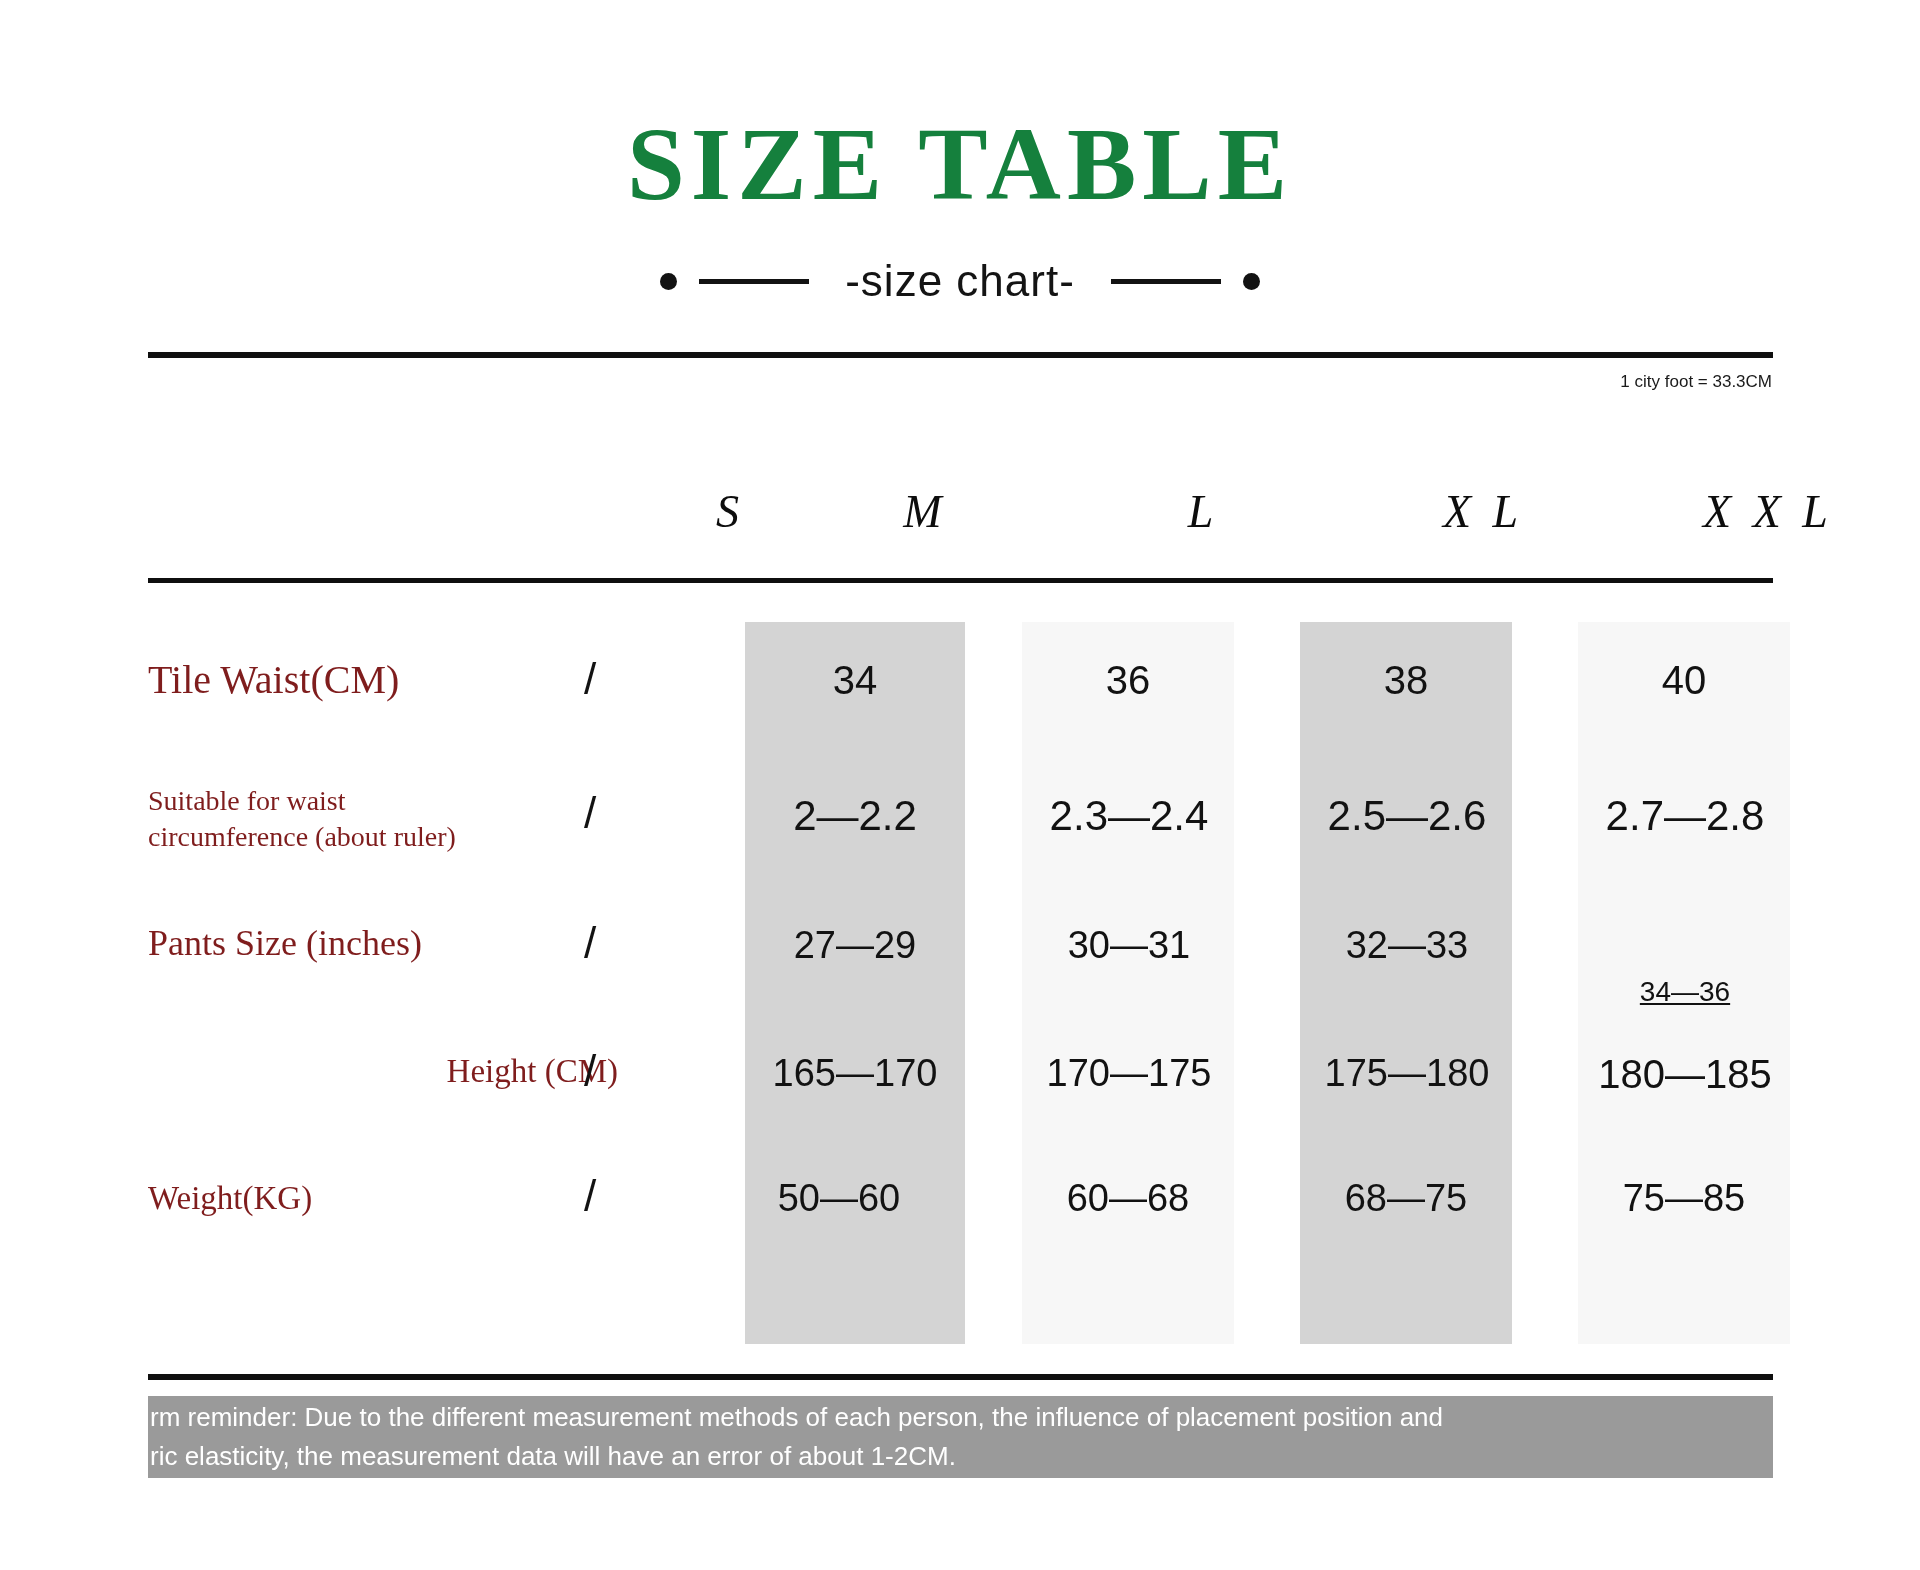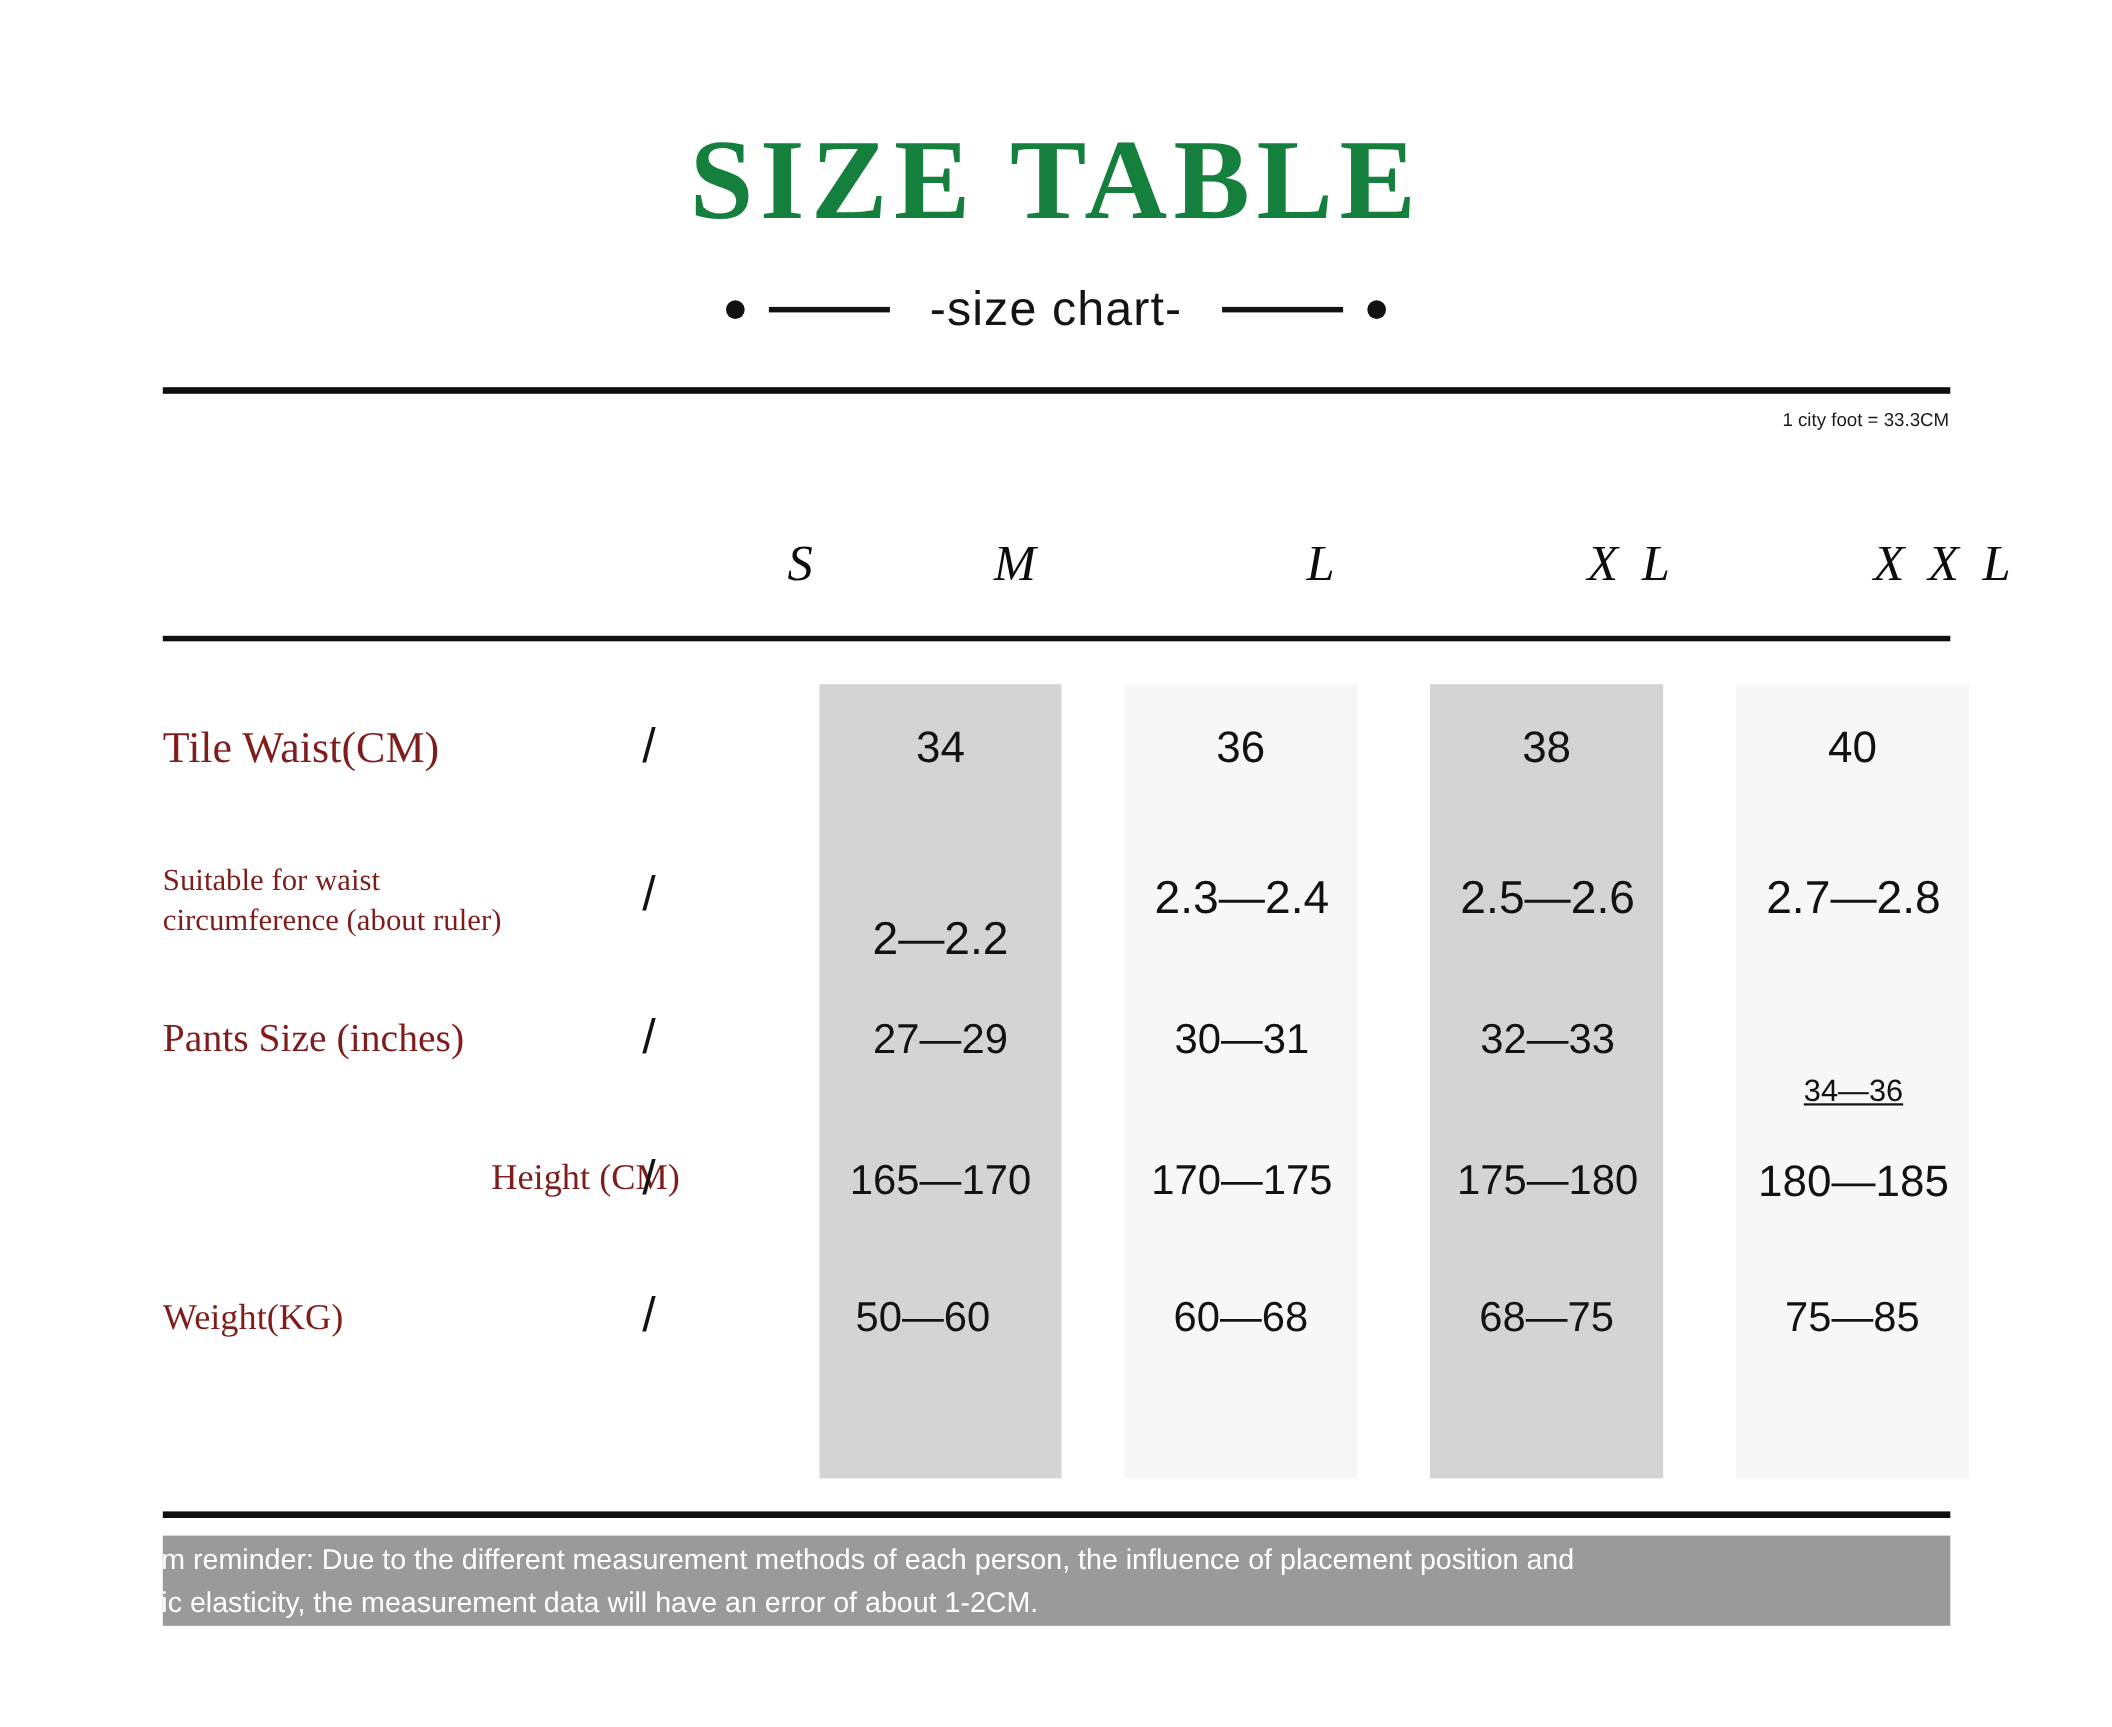--- a/index.html
+++ b/index.html
@@ -159,21 +159,21 @@
     background: #9a9a9a;
   }
   .footer-text {
     position: absolute;
     left: 148px;
     top: 1398px;
     width: 1650px;
     font-size: 26px;
     line-height: 39px;
     color: #ffffff;
-    padding-left: 0;
+    padding-left: 12px;
   }
   .footer-text span { display: block; margin-left: -10px; }
 </style>
 </head>
 <body>
 
 <div class="page">
 
   <div class="title">SIZE TABLE</div>
 
@@ -211,21 +211,21 @@
   <div class="cell" style="top:658px; left:760px; width:190px; font-size:40px;">34</div>
   <div class="cell" style="top:658px; left:1033px; width:190px; font-size:40px;">36</div>
   <div class="cell" style="top:658px; left:1311px; width:190px; font-size:40px;">38</div>
   <div class="cell" style="top:658px; left:1589px; width:190px; font-size:40px;">40</div>
 
   <div class="row-label" style="top:783px; font-size:28px; line-height:36px;">
     <span class="lbl-line">Suitable for waist</span>
     <span class="lbl-line">circumference (about ruler)</span>
   </div>
   <div class="cell" style="top:788px; left:545px; width:90px; font-size:44px;">/</div>
-  <div class="cell" style="top:792px; left:750px; width:210px; font-size:42px;margin-top:37px;">2—2.2</div>
+  <div class="cell" style="top:792px; left:750px; width:210px; font-size:42px;">2—2.2</div>
   <div class="cell" style="top:792px; left:1023px; width:212px; font-size:42px;">2.3—2.4</div>
   <div class="cell" style="top:792px; left:1301px; width:212px; font-size:42px;">2.5—2.6</div>
   <div class="cell" style="top:792px; left:1579px; width:212px; font-size:42px;">2.7—2.8</div>
 
   <div class="row-label" style="top:920px; font-size:36px; line-height:46px;">
     <span class="lbl-line">Pants Size (inches)</span>
   </div>
   <div class="cell" style="top:918px; left:545px; width:90px; font-size:44px;">/</div>
   <div class="cell" style="top:924px; left:750px; width:210px; font-size:38px;">27—29</div>
   <div class="cell" style="top:924px; left:1023px; width:212px; font-size:38px;">30—31</div>

